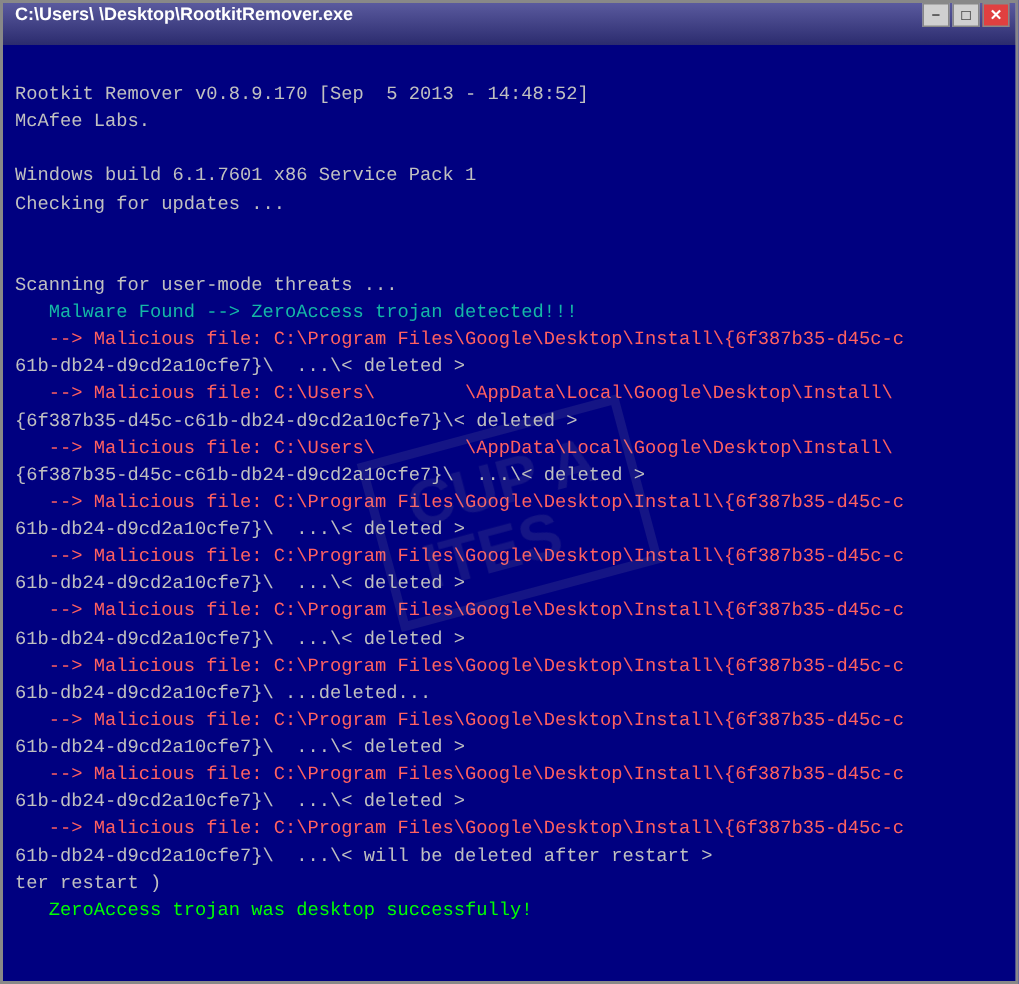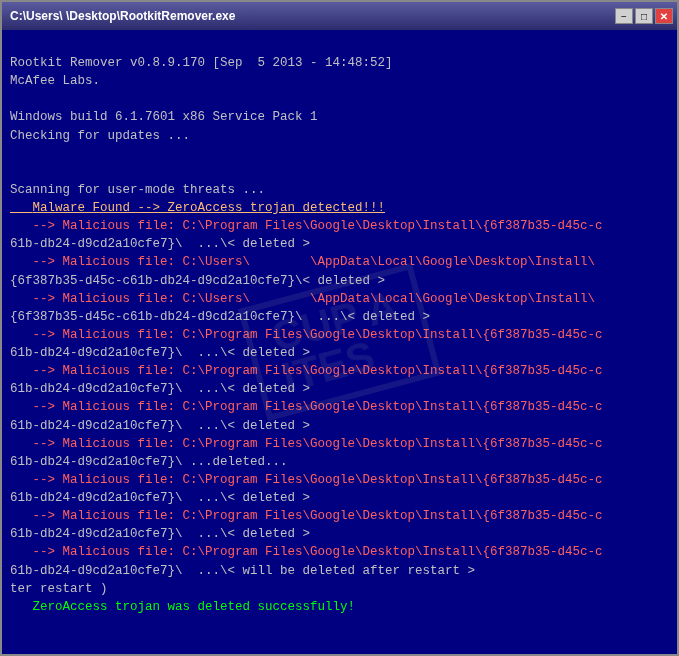--- a/index.html
+++ b/index.html
@@ -17,21 +17,21 @@
       height: 656px;
       display: flex;
       flex-direction: column;
       border: 2px solid #888;
       box-shadow: 2px 2px 8px rgba(0,0,0,0.5);
     }
     .title-bar {
       background: linear-gradient(to bottom, #5a5a9e 0%, #2b2b6e 100%);
       height: 28px;
       display: flex;
-      align-items: center;
+      align-items: flex-start;
       justify-content: space-between;
       padding: 0 4px 0 8px;
       flex-shrink: 0;
     }
     .title-bar-text {
       color: white;
       font-size: 12px;
       font-weight: bold;
     }
     .title-bar-controls {
@@ -75,22 +75,21 @@
     }
     .console-text {
       color: #c0c0c0;
       font-family: 'Courier New', Courier, monospace;
       font-size: 12.5px;
       line-height: 1.45;
       white-space: pre-wrap;
       word-break: break-all;
     }
     .console-text .highlight {
-      color: #fdba74;
-      text-decoration: underline;
+      color: #14b8a6;
     }
     .console-text .malicious {
       color: #ff6060;
       text-align: right;
     }
     .console-text .success {
       color: #00ff00;
     }
     .watermark {
       position: absolute;
@@ -152,21 +151,21 @@
 61b-db24-d9cd2a10cfe7}\  ...\&lt; deleted &gt;
 <span class="malicious">   --&gt; Malicious file: C:\Program Files\Google\Desktop\Install\{6f387b35-d45c-c</span>
 61b-db24-d9cd2a10cfe7}\ ...deleted...
 <span class="malicious">   --&gt; Malicious file: C:\Program Files\Google\Desktop\Install\{6f387b35-d45c-c</span>
 61b-db24-d9cd2a10cfe7}\  ...\&lt; deleted &gt;
 <span class="malicious">   --&gt; Malicious file: C:\Program Files\Google\Desktop\Install\{6f387b35-d45c-c</span>
 61b-db24-d9cd2a10cfe7}\  ...\&lt; deleted &gt;
 <span class="malicious">   --&gt; Malicious file: C:\Program Files\Google\Desktop\Install\{6f387b35-d45c-c</span>
 61b-db24-d9cd2a10cfe7}\  ...\&lt; will be deleted after restart &gt;
 ter restart )
-<span class="success">   ZeroAccess trojan was deleted successfully!</span>
+<span class="success">   ZeroAccess trojan was desktop successfully!</span>
 
 
 Scanning for kernel-mode threats ...
 Detected MD5s:
 cdb0fa9b472c6d75cc25bf5fe5b8690e
 cdb0fa9b472c6d75cc25bf5fe5b8690e
 1515a71082c7eacc99f3882059c19e8e
 6e71f4274113197ad75262af24fb1b09
 fe2eb24e6bd36b8be3869ece85aa72bc
 8d8ae5a1c57c3b041fabd b8358e67d0e

